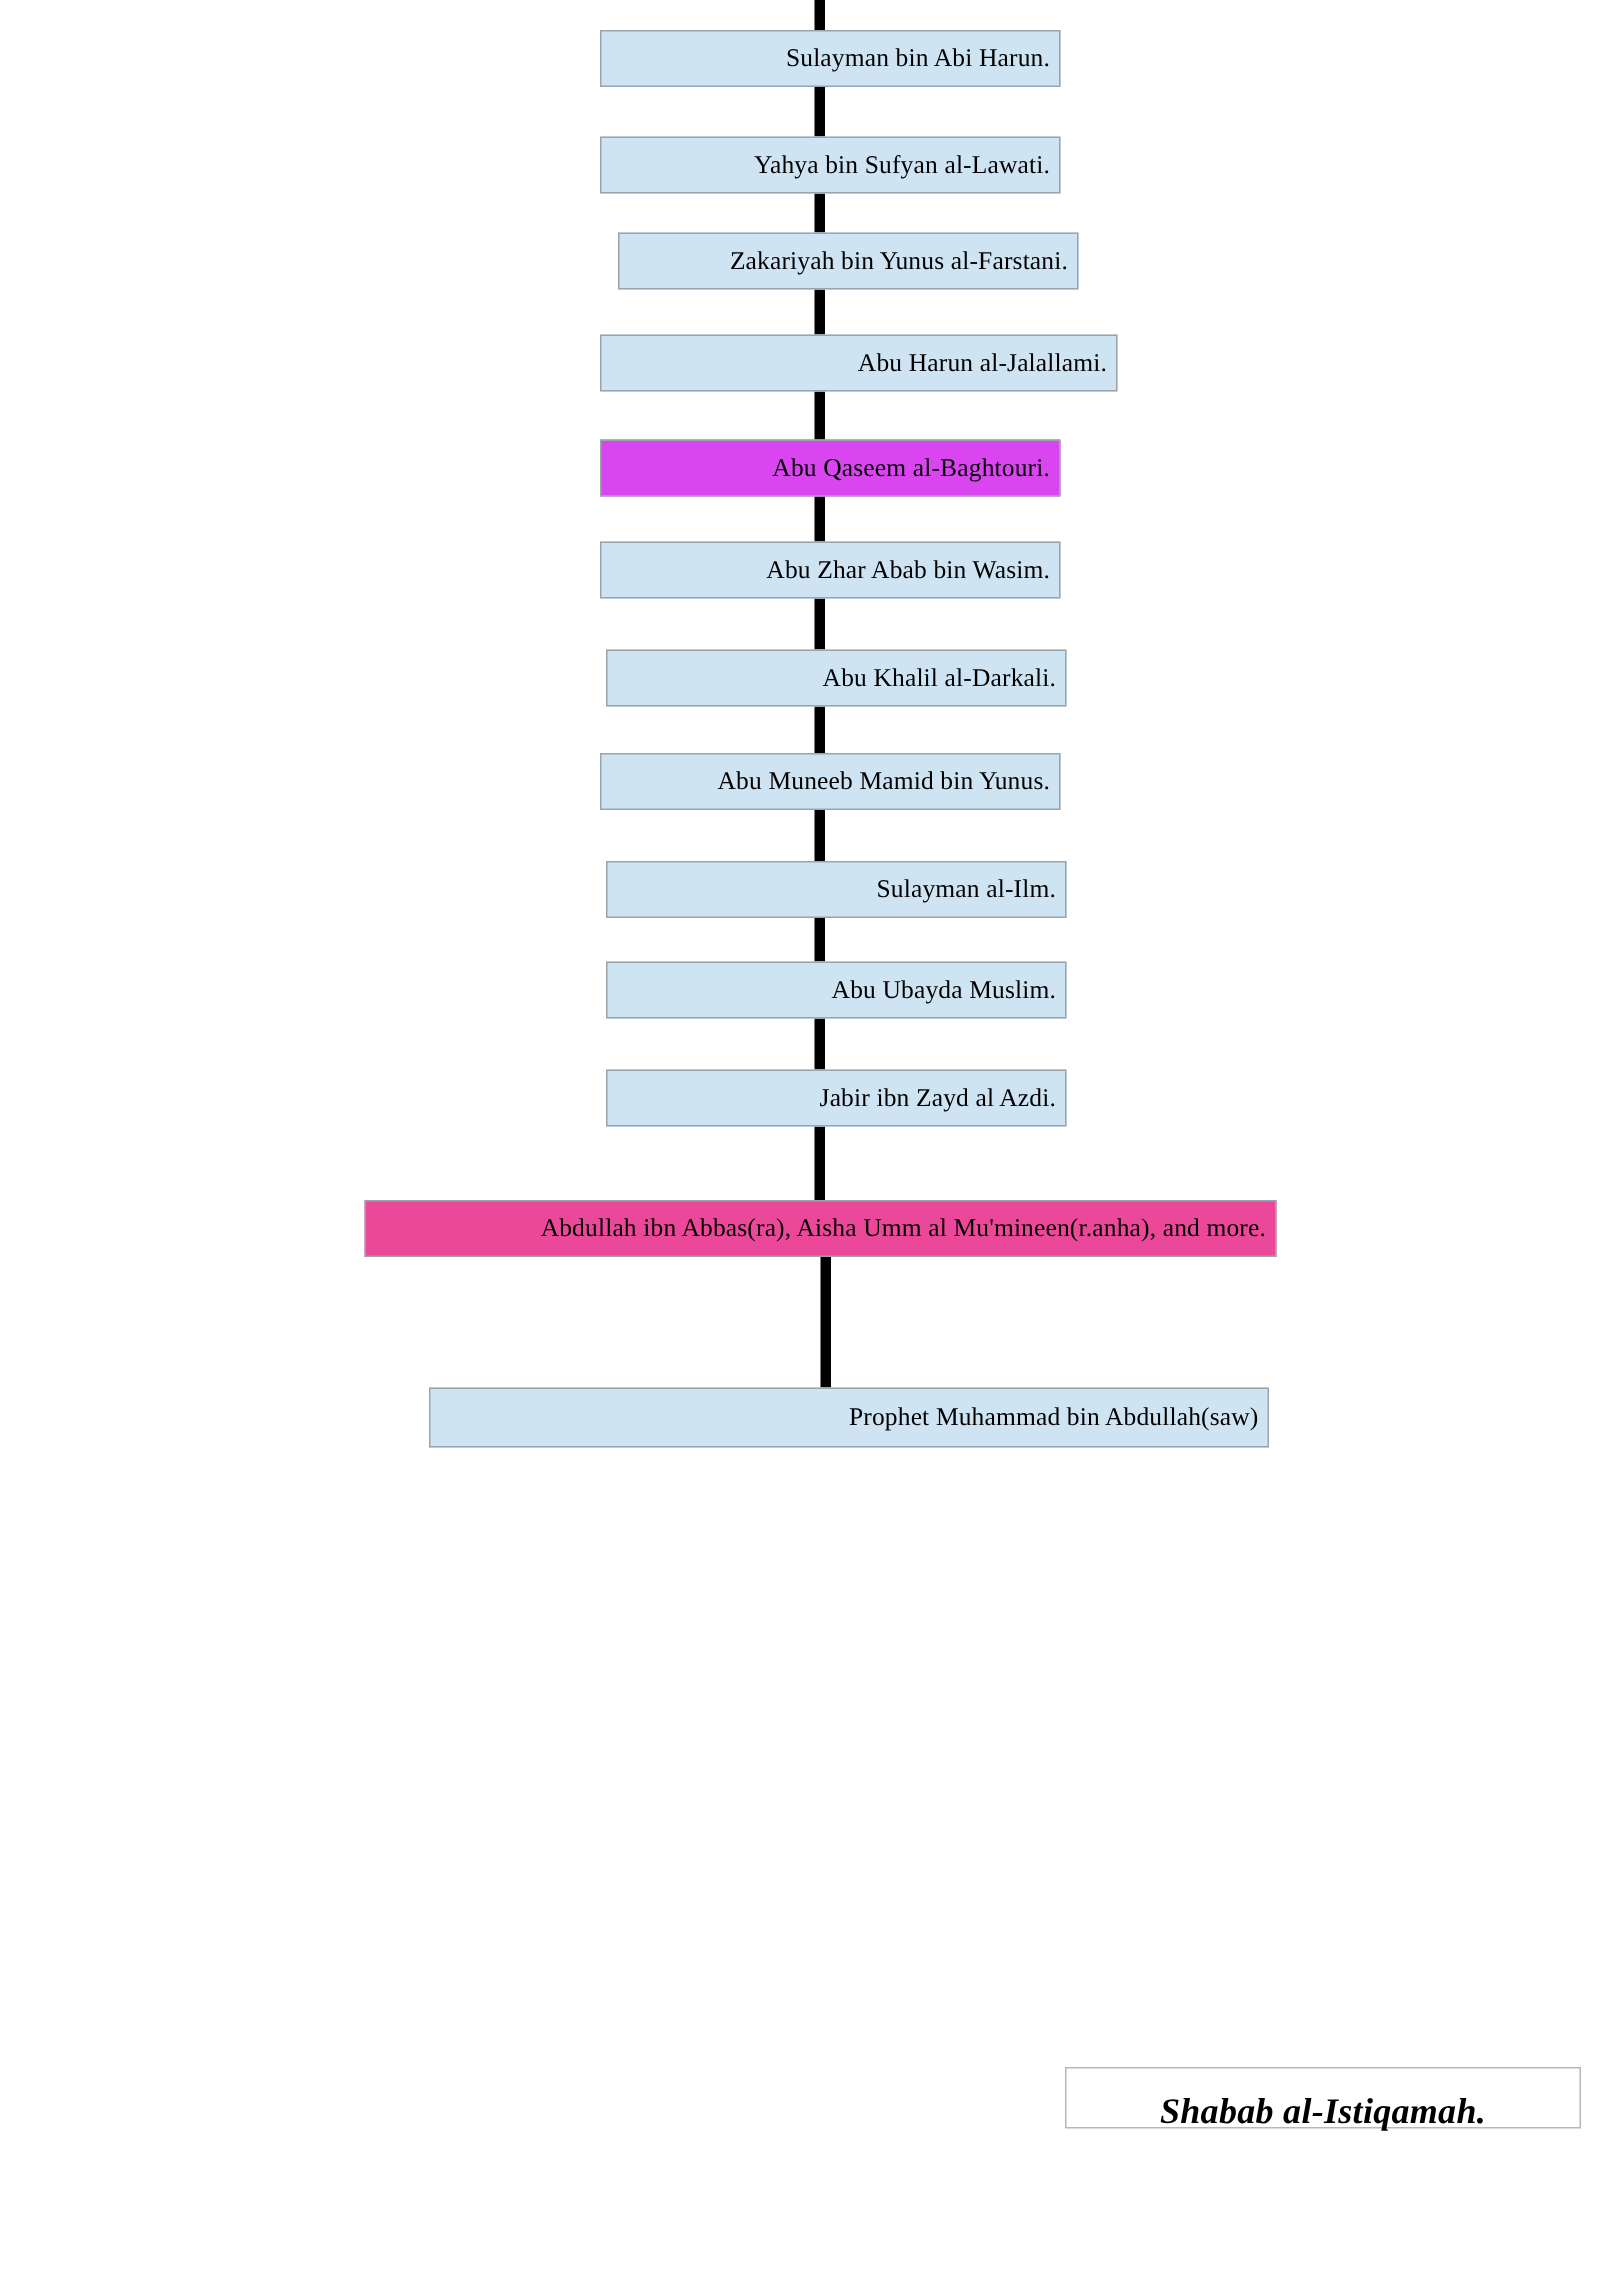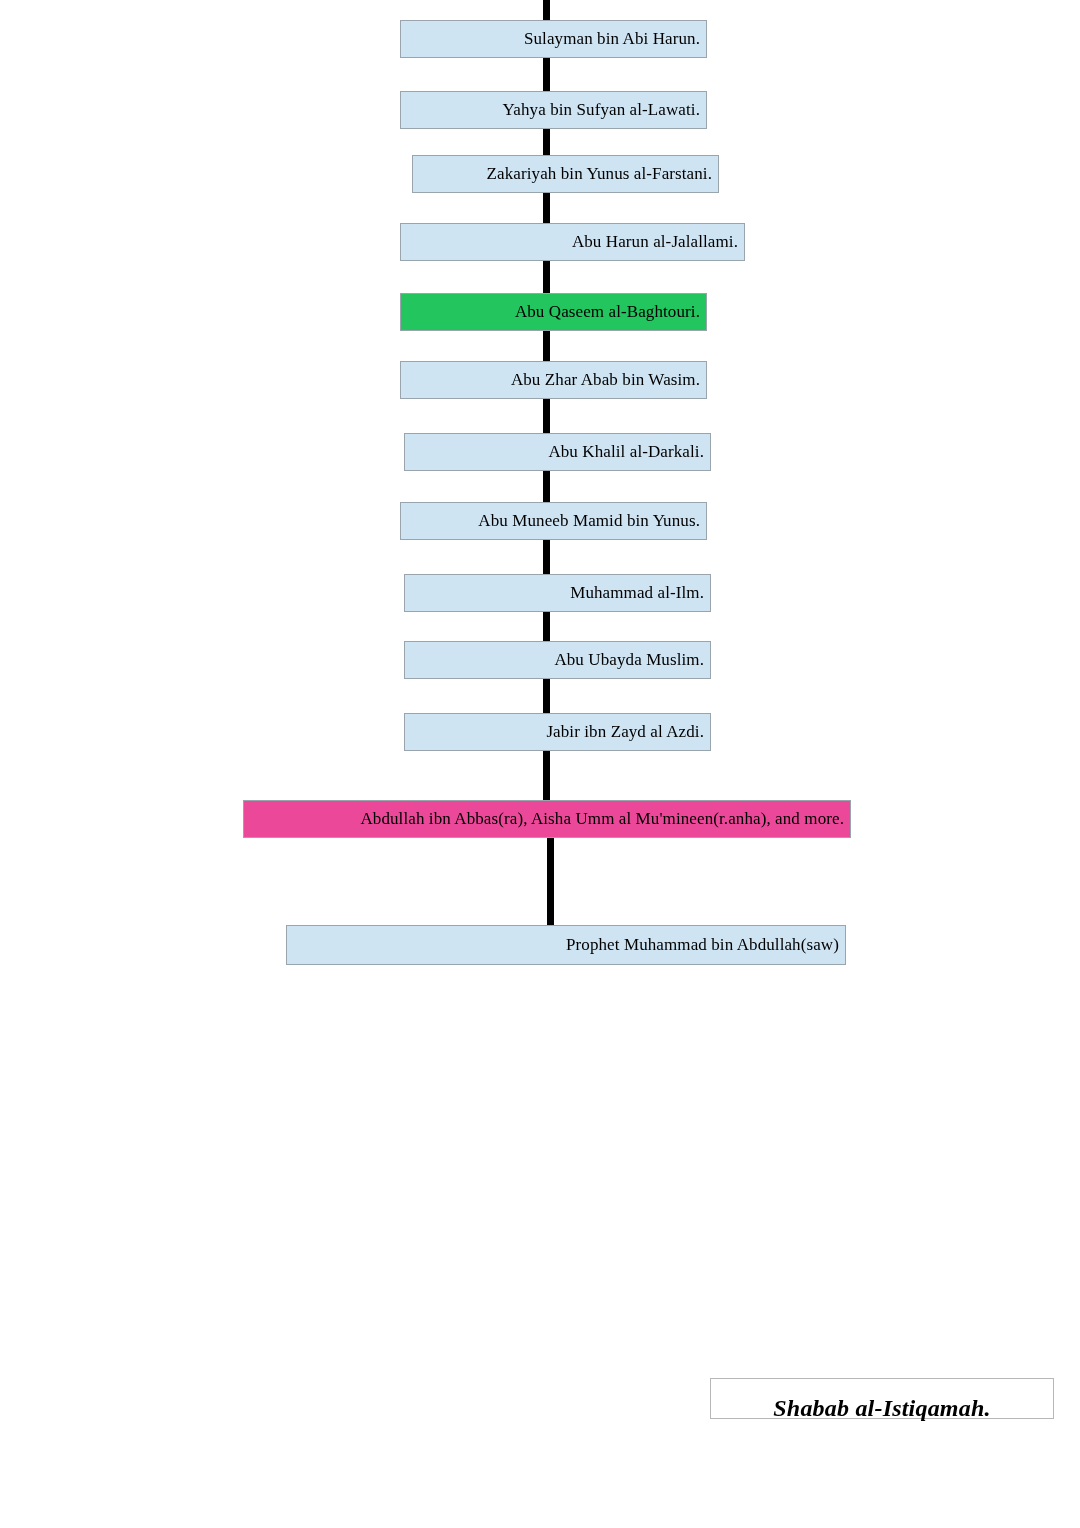--- a/index.html
+++ b/index.html
@@ -101,34 +101,34 @@
     </div>
     <div class="node" style="left: 400px; top: 91px; width: 307px; height: 38px; background: rgb(207, 228, 243); border-color: rgb(154, 164, 172);">
       <span class="node-label">Yahya bin Sufyan al-Lawati.</span>
     </div>
     <div class="node" style="left: 400px; top: 155px; width: 307px; height: 38px; background: rgb(207, 228, 243); border-color: rgb(154, 164, 172); margin-left: 12px;">
       <span class="node-label">Zakariyah bin Yunus al-Farstani.</span>
     </div>
     <div class="node" style="left: 400px; top: 223px; width: 345px; height: 38px; background: rgb(207, 228, 243); border-color: rgb(154, 164, 172);">
       <span class="node-label">Abu Harun al-Jalallami.</span>
     </div>
-    <div class="node" style="left: 400px; top: 293px; width: 307px; height: 38px; background: #22c55e; border-color: rgb(154, 164, 172);">
+    <div class="node" style="left: 400px; top: 293px; width: 307px; height: 38px; background: #d946ef; border-color: rgb(154, 164, 172);">
       <span class="node-label">Abu Qaseem al-Baghtouri.</span>
     </div>
     <div class="node" style="left: 400px; top: 361px; width: 307px; height: 38px; background: rgb(207, 228, 243); border-color: rgb(154, 164, 172);">
       <span class="node-label">Abu Zhar Abab bin Wasim.</span>
     </div>
     <div class="node" style="left: 404px; top: 433px; width: 307px; height: 38px; background: rgb(207, 228, 243); border-color: rgb(154, 164, 172);">
       <span class="node-label">Abu Khalil al-Darkali.</span>
     </div>
     <div class="node" style="left: 400px; top: 502px; width: 307px; height: 38px; background: rgb(207, 228, 243); border-color: rgb(154, 164, 172); padding-left: 16px;">
       <span class="node-label">Abu Muneeb Mamid bin Yunus.</span>
     </div>
     <div class="node" style="left: 404px; top: 574px; width: 307px; height: 38px; background: rgb(207, 228, 243); border-color: rgb(154, 164, 172);">
-      <span class="node-label">Muhammad al-Ilm.</span>
+      <span class="node-label">Sulayman al-Ilm.</span>
     </div>
     <div class="node" style="left: 404px; top: 641px; width: 307px; height: 38px; background: rgb(207, 228, 243); border-color: rgb(154, 164, 172);">
       <span class="node-label">Abu Ubayda Muslim.</span>
     </div>
     <div class="node" style="left: 404px; top: 713px; width: 307px; height: 38px; background: rgb(207, 228, 243); border-color: rgb(154, 164, 172);">
       <span class="node-label">Jabir ibn Zayd al Azdi.</span>
     </div>
     <div class="node" style="left: 243px; top: 800px; width: 608px; height: 38px; background: #ec4899; border-color: rgb(154, 164, 172);">
       <span class="node-label">Abdullah ibn Abbas(ra), Aisha Umm al Mu'mineen(r.anha), and more.</span>
     </div>

